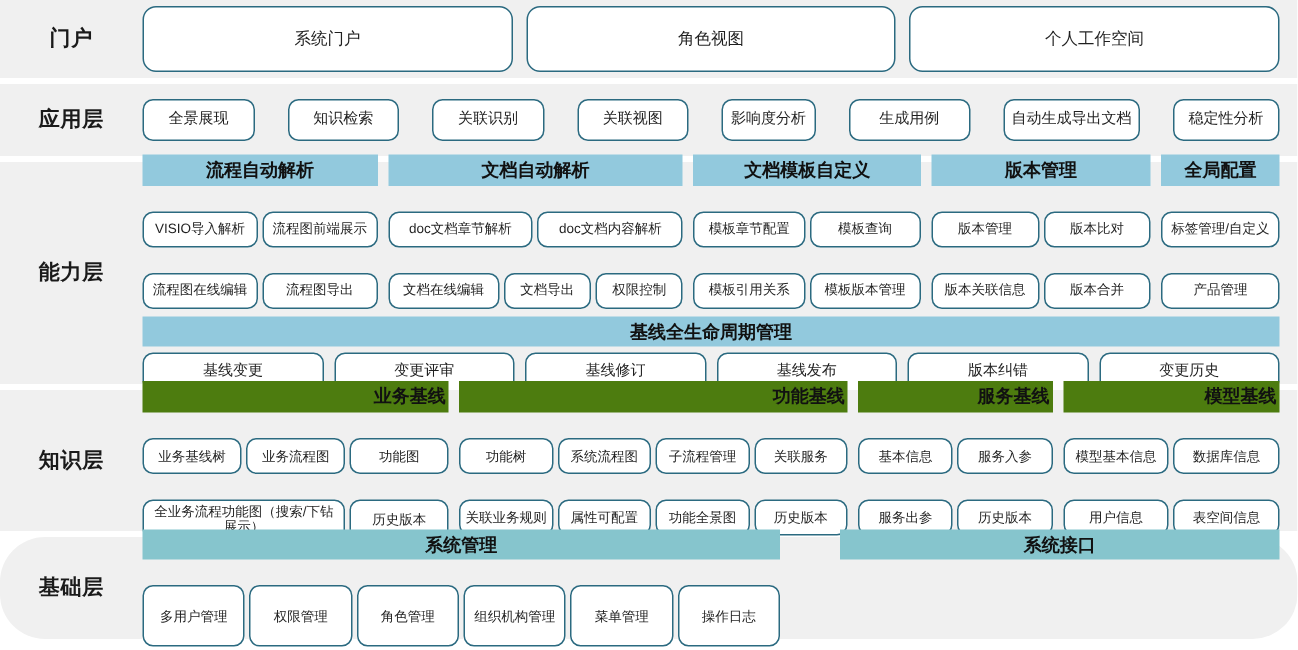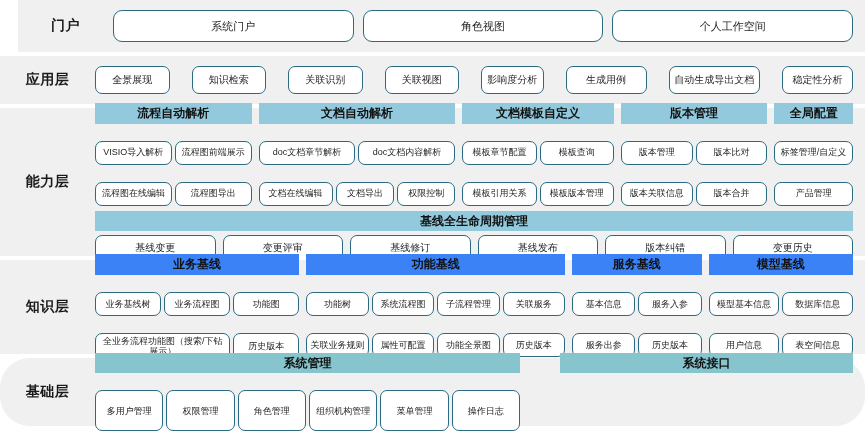--- a/index.html
+++ b/index.html
@@ -67,33 +67,33 @@
   .ghead{
     text-align:center;
     font-size:12px;
     font-weight:bold;
     color:#111111;
     padding:3px 2px;
     box-sizing:border-box;
     line-height:1.2;
   }
   .ghead.blue{background:#92c9dd;}
-  .ghead.gray{background:#3b82f6;}
+  .ghead.gray{background:#4d7c0f;text-align:right;}
   .ghead.teal{background:#86c5cd;}
 
   .row{display:flex;gap:4px;}
   .grouprow{display:flex;gap:7px;align-items:flex-start;}
   .group{display:flex;flex-direction:column;gap:17px;min-width:0;}
   .group .row{gap:3px;}
   .group .row .pill{flex:1 1 0;min-width:0;}
 
   
-  #portal-layer{height:52px;margin-left:18px;}
+  #portal-layer{height:52px;}
   #portal-layer .row{gap:9px;}
-  #portal-layer .pill{flex:1 1 0;height:32px;}
+  #portal-layer .pill{flex:1 1 0;height:44px;}
 
   
   #app-layer{height:48px;}
   #app-layer .row{gap:22px;}
   #app-layer .pill{height:28px;}
 
   
   #cap-layer{height:148px;}
   #cap-layer .layer-body{padding-top:4px;padding-bottom:4px;}
   .baseline-block{margin-top:5px;display:flex;flex-direction:column;gap:4px;}

